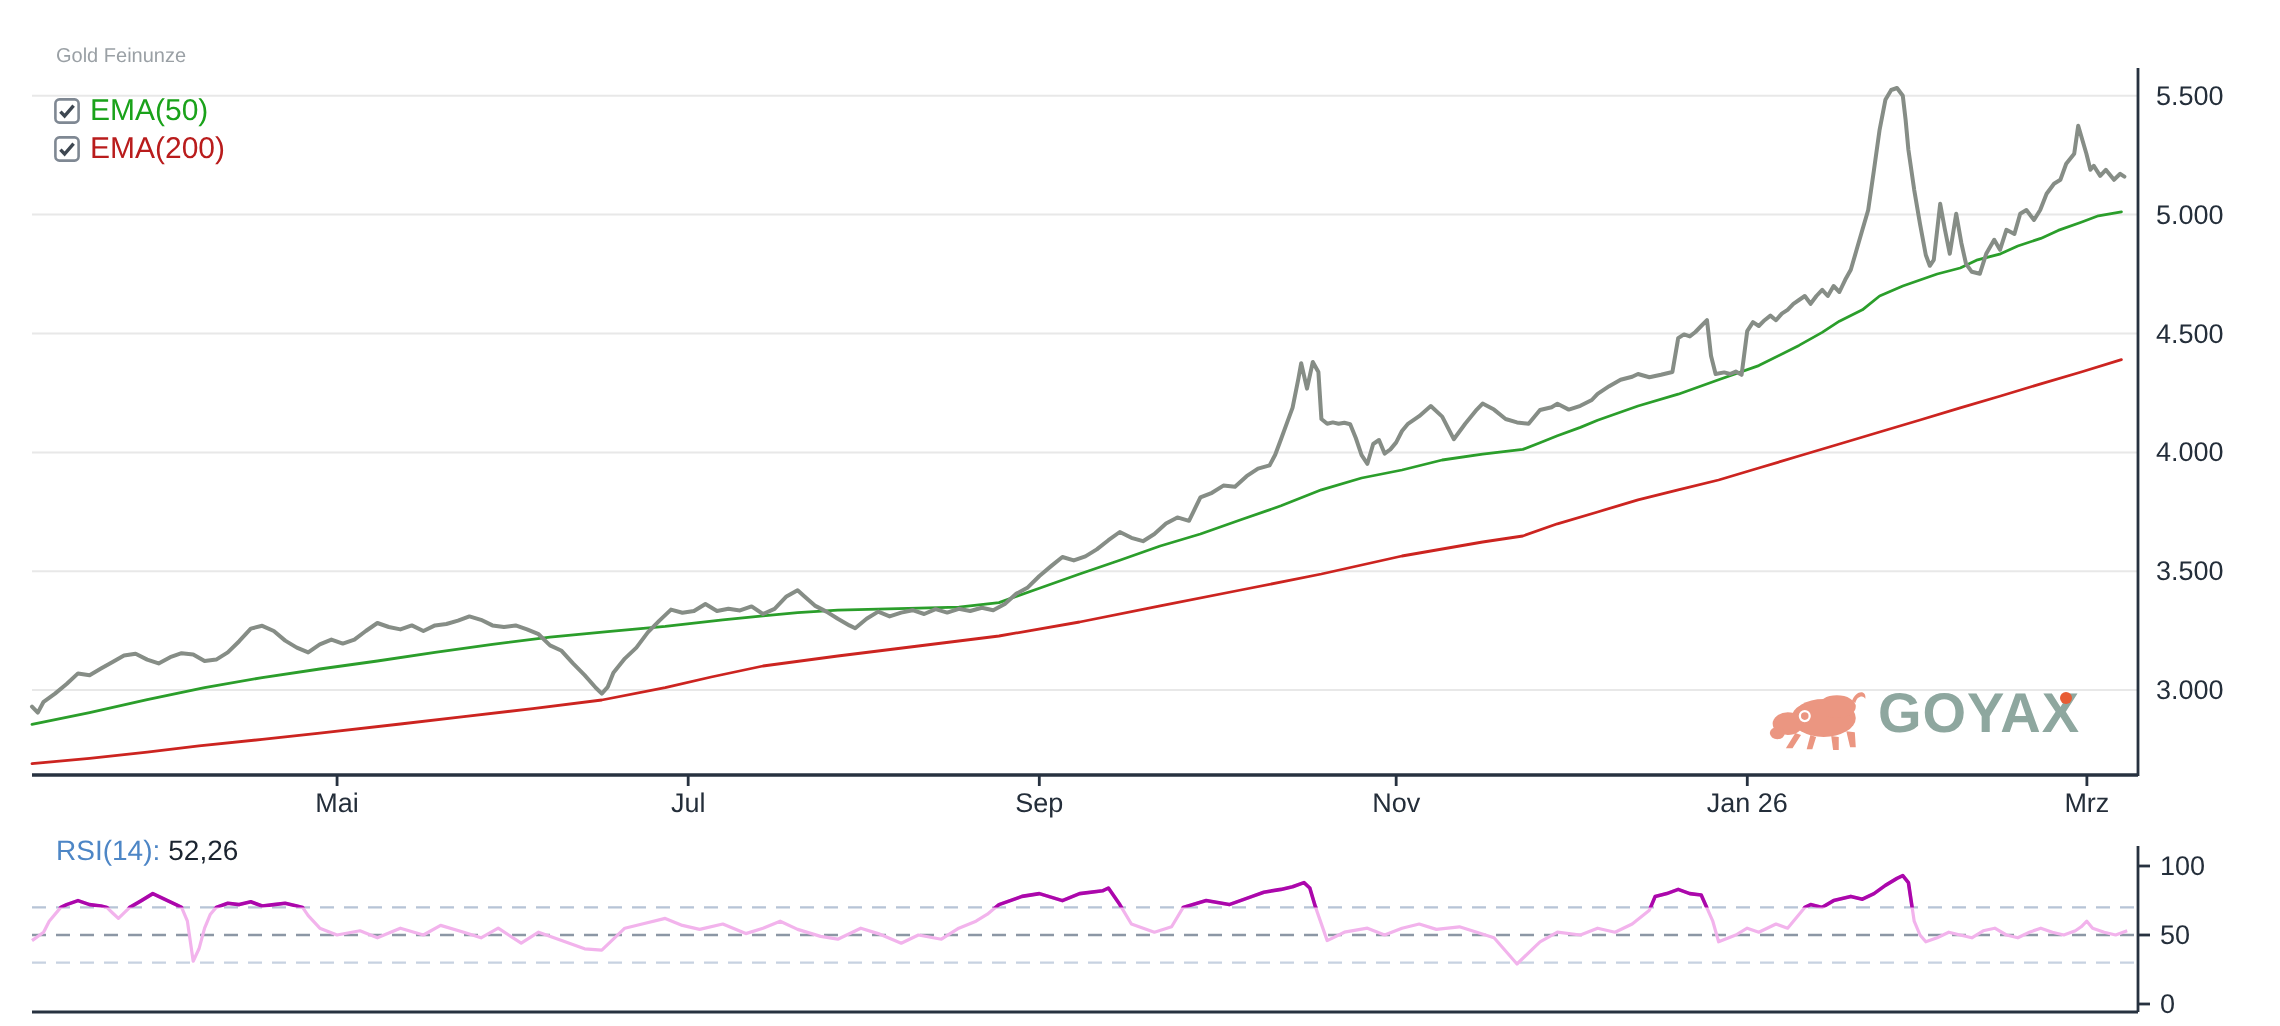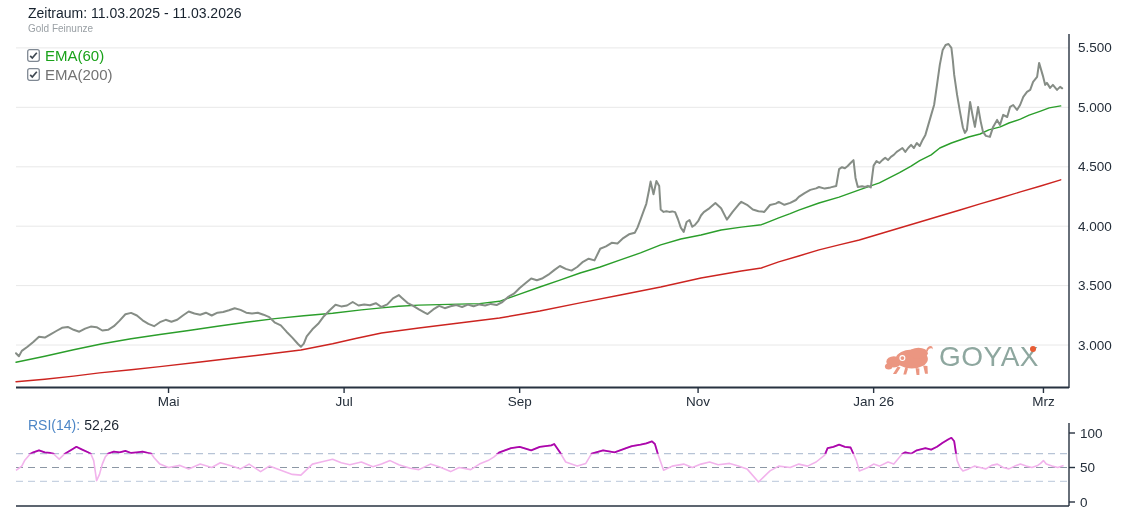--- a/index.html
+++ b/index.html
@@ -8,21 +8,21 @@
   .stage svg.main{position:absolute;left:0;top:0;}
   #chart text{font-family:"Liberation Sans",sans-serif;}
   .overlay{position:absolute;white-space:nowrap;}
   .period{left:28px;top:5px;font-size:14px;color:#17222e;}
   .instrument{left:28px;top:23px;font-size:10px;color:#9aa0a5;}
   .leg-row{position:absolute;left:27px;display:flex;align-items:center;gap:5px;cursor:pointer;}
   .leg-row .cb{display:inline-flex;width:13px;height:13px;}
   .leg-label{font-size:15px;line-height:15px;}
   .rsi-lab{left:28px;top:417px;font-size:14px;color:#1b2430;}
   .rsi-name{margin-right:4px;}
-  .wm-text{font-size:28px;font-weight:normal;letter-spacing:0.5px;line-height:1;}
+  .wm-text{font-size:28px;font-weight:bold;letter-spacing:0.5px;line-height:1;}
   .wm-dot{width:6px;height:6px;border-radius:50%;}
   .bull{position:absolute;left:884px;top:342px;}
 </style>
 </head>
 <body>
 
 <div class="stage">
 
   <svg id="chart" class="main" width="1140" height="513">
       <line x1="16" y1="47.9" x2="1069" y2="47.9" stroke="#e8e8e8" stroke-width="1"></line>
@@ -67,41 +67,40 @@
       <text x="1080" y="506.5" text-anchor="start" font-size="13.5" fill="#242e3a">0</text>
       <defs>
         <clipPath id="ob">
           <rect x="14" y="414" width="1057" height="39.7"></rect>
         </clipPath>
       </defs>
       <path d="M16.0,470.3 L21.8,466.1 L24.6,460.6 L30.4,453.7 L33.3,452.3 L39.0,450.3 L44.8,452.3 L50.5,453.0 L53.4,453.7 L56.3,456.5 L59.2,459.2 L64.9,453.7 L70.7,450.3 L76.4,446.8 L82.2,449.6 L88.0,452.3 L90.8,453.7 L93.7,460.6 L96.6,480.6 L99.5,474.4 L102.3,464.1 L105.2,457.1 L108.1,453.7 L113.9,451.6 L119.6,452.3 L125.4,450.9 L131.1,453.0 L136.9,452.3 L142.6,451.6 L148.4,453.0 L151.3,453.7 L154.1,457.8 L159.9,464.1 L168.5,467.5 L180.0,465.4 L188.7,468.9 L200.2,464.1 L211.7,467.5 L220.3,462.7 L231.9,466.1 L240.5,468.9 L249.1,464.1 L260.6,471.6 L269.3,466.1 L280.8,470.3 L292.3,474.4 L300.9,475.1 L312.4,464.1 L321.1,462.0 L332.6,459.2 L341.2,462.7 L349.8,464.7 L361.4,462.0 L372.9,466.8 L381.5,464.1 L390.1,460.6 L398.8,464.7 L410.3,468.2 L418.9,469.6 L430.4,464.1 L439.1,466.8 L450.6,471.6 L459.2,467.5 L470.7,469.6 L479.4,464.1 L488.0,460.6 L493.7,457.1 L499.5,452.3 L511.0,448.2 L519.7,446.8 L531.2,450.3 L539.8,446.8 L551.3,445.4 L554.2,444.0 L559.9,452.3 L565.7,462.0 L577.2,466.1 L585.8,463.4 L591.6,453.7 L603.1,450.3 L614.6,452.3 L626.1,448.2 L631.9,446.1 L640.5,444.7 L646.3,443.4 L652.0,441.3 L654.9,444.0 L657.8,453.7 L663.6,470.3 L672.2,466.1 L683.7,464.1 L692.3,467.5 L701.0,464.1 L709.6,462.0 L718.2,464.7 L729.7,463.4 L738.4,466.1 L747.0,468.9 L758.5,482.0 L770.0,470.9 L778.7,466.1 L790.2,467.5 L798.8,464.1 L807.5,466.1 L816.1,462.0 L824.7,455.1 L827.6,448.2 L833.4,446.8 L839.1,444.7 L844.9,446.8 L850.6,447.5 L856.4,460.6 L859.3,470.9 L867.9,467.5 L873.6,464.1 L879.4,466.1 L888.0,462.0 L893.8,464.1 L902.4,453.7 L905.3,452.3 L911.1,453.7 L916.8,450.3 L925.4,448.2 L931.2,449.6 L937.0,446.8 L942.7,442.7 L948.5,439.2 L951.4,437.8 L954.2,441.3 L957.1,460.6 L960.0,467.5 L962.9,470.9 L968.6,468.9 L974.4,466.1 L980.1,467.5 L985.9,468.9 L991.6,465.4 L997.4,464.1 L1003.2,467.5 L1008.9,468.9 L1014.7,466.1 L1020.4,464.1 L1026.2,466.1 L1031.9,467.5 L1037.7,465.4 L1040.6,463.4 L1043.4,460.6 L1046.3,464.1 L1052.1,466.1 L1057.8,467.5 L1063.6,465.4" fill="none" stroke="#f2b3ec" stroke-width="1.6" stroke-linejoin="round"></path>
       <path d="M16.0,470.3 L21.8,466.1 L24.6,460.6 L30.4,453.7 L33.3,452.3 L39.0,450.3 L44.8,452.3 L50.5,453.0 L53.4,453.7 L56.3,456.5 L59.2,459.2 L64.9,453.7 L70.7,450.3 L76.4,446.8 L82.2,449.6 L88.0,452.3 L90.8,453.7 L93.7,460.6 L96.6,480.6 L99.5,474.4 L102.3,464.1 L105.2,457.1 L108.1,453.7 L113.9,451.6 L119.6,452.3 L125.4,450.9 L131.1,453.0 L136.9,452.3 L142.6,451.6 L148.4,453.0 L151.3,453.7 L154.1,457.8 L159.9,464.1 L168.5,467.5 L180.0,465.4 L188.7,468.9 L200.2,464.1 L211.7,467.5 L220.3,462.7 L231.9,466.1 L240.5,468.9 L249.1,464.1 L260.6,471.6 L269.3,466.1 L280.8,470.3 L292.3,474.4 L300.9,475.1 L312.4,464.1 L321.1,462.0 L332.6,459.2 L341.2,462.7 L349.8,464.7 L361.4,462.0 L372.9,466.8 L381.5,464.1 L390.1,460.6 L398.8,464.7 L410.3,468.2 L418.9,469.6 L430.4,464.1 L439.1,466.8 L450.6,471.6 L459.2,467.5 L470.7,469.6 L479.4,464.1 L488.0,460.6 L493.7,457.1 L499.5,452.3 L511.0,448.2 L519.7,446.8 L531.2,450.3 L539.8,446.8 L551.3,445.4 L554.2,444.0 L559.9,452.3 L565.7,462.0 L577.2,466.1 L585.8,463.4 L591.6,453.7 L603.1,450.3 L614.6,452.3 L626.1,448.2 L631.9,446.1 L640.5,444.7 L646.3,443.4 L652.0,441.3 L654.9,444.0 L657.8,453.7 L663.6,470.3 L672.2,466.1 L683.7,464.1 L692.3,467.5 L701.0,464.1 L709.6,462.0 L718.2,464.7 L729.7,463.4 L738.4,466.1 L747.0,468.9 L758.5,482.0 L770.0,470.9 L778.7,466.1 L790.2,467.5 L798.8,464.1 L807.5,466.1 L816.1,462.0 L824.7,455.1 L827.6,448.2 L833.4,446.8 L839.1,444.7 L844.9,446.8 L850.6,447.5 L856.4,460.6 L859.3,470.9 L867.9,467.5 L873.6,464.1 L879.4,466.1 L888.0,462.0 L893.8,464.1 L902.4,453.7 L905.3,452.3 L911.1,453.7 L916.8,450.3 L925.4,448.2 L931.2,449.6 L937.0,446.8 L942.7,442.7 L948.5,439.2 L951.4,437.8 L954.2,441.3 L957.1,460.6 L960.0,467.5 L962.9,470.9 L968.6,468.9 L974.4,466.1 L980.1,467.5 L985.9,468.9 L991.6,465.4 L997.4,464.1 L1003.2,467.5 L1008.9,468.9 L1014.7,466.1 L1020.4,464.1 L1026.2,466.1 L1031.9,467.5 L1037.7,465.4 L1040.6,463.4 L1043.4,460.6 L1046.3,464.1 L1052.1,466.1 L1057.8,467.5 L1063.6,465.4" fill="none" stroke="#ab07ab" stroke-width="1.8" stroke-linejoin="round" clip-path="url(#ob)"></path>
     </svg>
 
-  <div class="overlay period">Zeitraum: 11.03.2025 - 11.03.2026</div>
   <div class="overlay instrument">Gold Feinunze</div>
 
   <div>
     <label class="leg-row" style="top:48px">
       <span class="cb">
         <svg width="13" height="13" viewBox="0 0 13 13">
           <rect x="0.7" y="0.7" width="11.6" height="11.6" rx="2" fill="#fff" stroke="#7f8893" stroke-width="1.3"></rect>
           <path d="M3.2,6.8 L5.3,9 L9.8,3.8" fill="none" stroke="#3e4751" stroke-width="1.7"></path>
         </svg>
       </span>
-      <span class="leg-label" style="color: rgb(26, 162, 26);">EMA(60)</span>
+      <span class="leg-label" style="color: rgb(26, 162, 26);">EMA(50)</span>
     </label>
     <label class="leg-row" style="top:67px">
       <span class="cb">
         <svg width="13" height="13" viewBox="0 0 13 13">
           <rect x="0.7" y="0.7" width="11.6" height="11.6" rx="2" fill="#fff" stroke="#7f8893" stroke-width="1.3"></rect>
           <path d="M3.2,6.8 L5.3,9 L9.8,3.8" fill="none" stroke="#3e4751" stroke-width="1.7"></path>
         </svg>
       </span>
-      <span class="leg-label" style="color: #737373;">EMA(200)</span>
+      <span class="leg-label" style="color: #b91c1c;">EMA(200)</span>
     </label>
   </div>
 
   <div class="overlay rsi-lab">
     <span class="rsi-name" id="rsiName" style="color: rgb(77, 134, 198);">RSI(14):</span><span id="rsiVal" style="color: rgb(27, 36, 48);">52,26</span>
   </div>
 
   <div>
     <svg class="bull" id="bullIcon" width="50" height="34" viewBox="0 0 52 36" style="color: rgb(235, 150, 129);">
       <g fill="currentColor">

